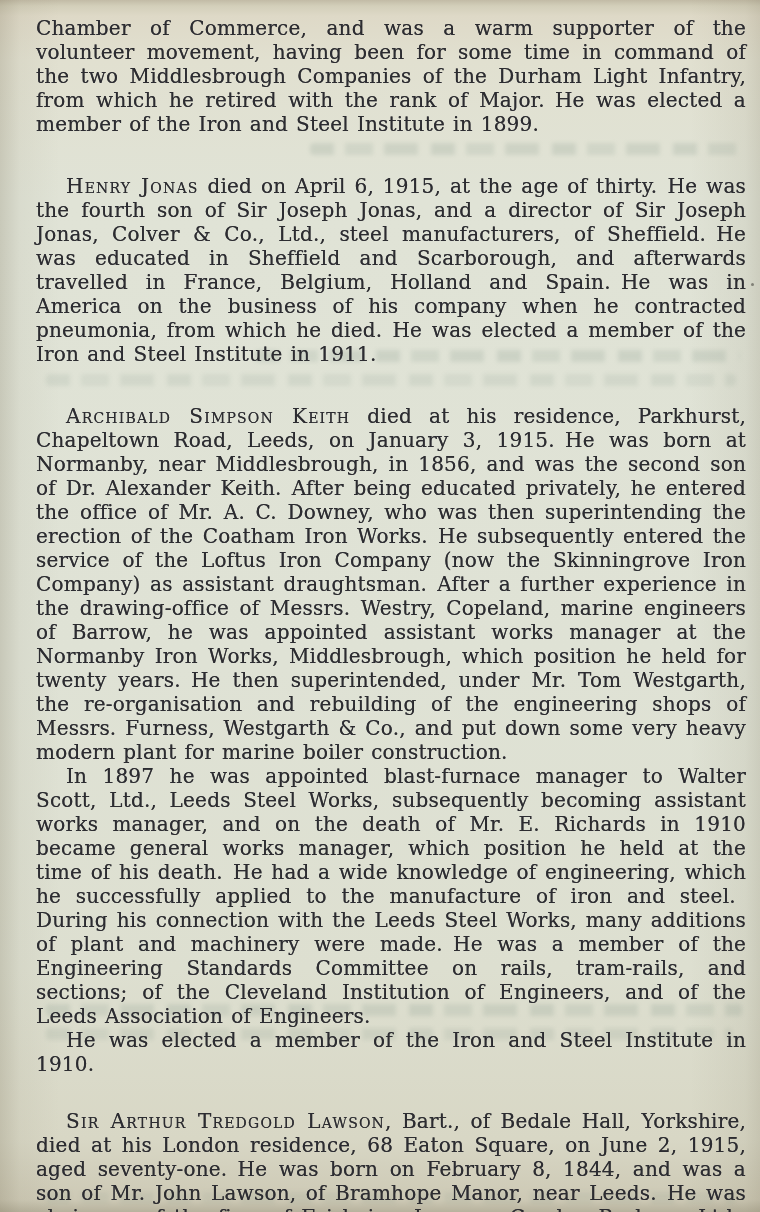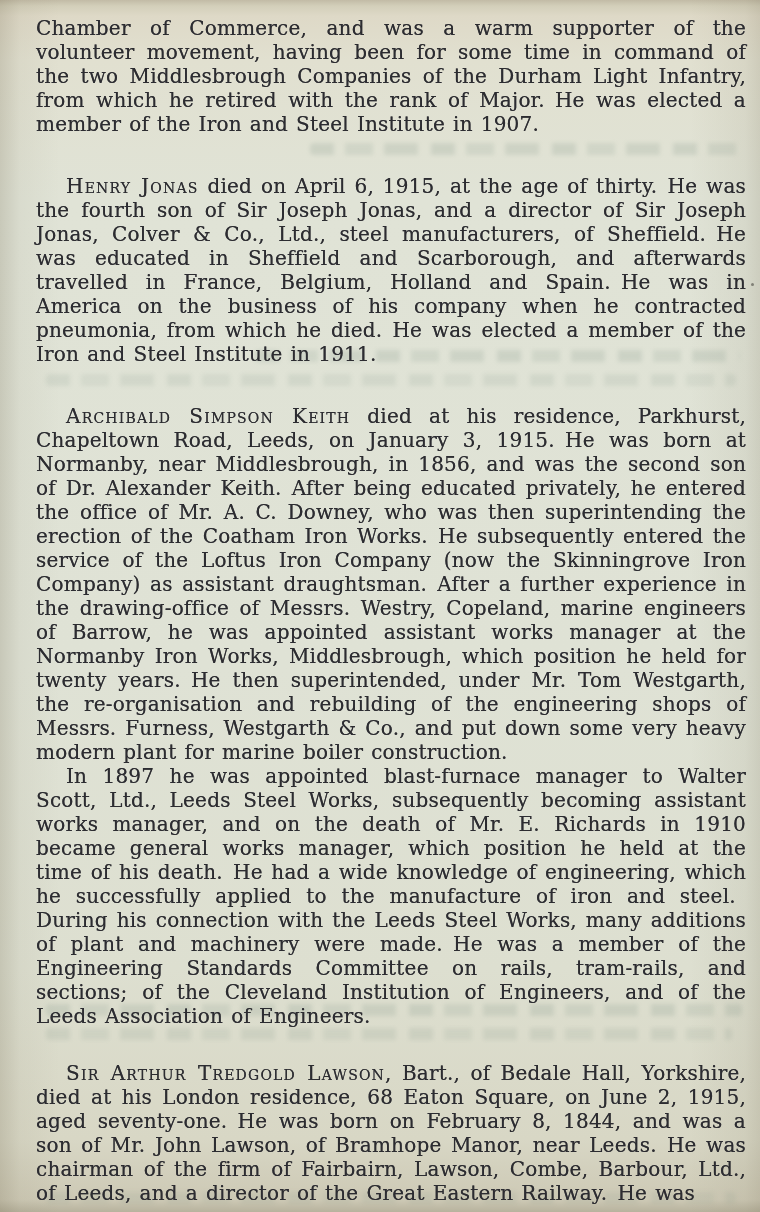--- a/index.html
+++ b/index.html
@@ -101,34 +101,37 @@
   <div class="ghost-line" style="top:1004px; left:46px; width:696px;"></div>
   <div class="ghost-line" style="top:1028px; left:46px; width:686px; opacity:0.45;"></div>
   <div class="ghost-line" style="top:1192px; left:46px; width:690px; opacity:0.35;"></div>
 
   <div class="speck" style="top:283px; left:751px;"></div>
   <div class="speck" style="top:487px; left:494px;"></div>
 
   <div class="text-block">
 
     <p class="para">
-      <span>Chamber of Commerce, and was a warm supporter of the volunteer movement, having been for some time in command of the two Middlesbrough Companies of the Durham Light Infantry, from which he retired with the rank of Major. He was elected a member of the Iron and Steel Institute in 1907.</span>
+      <span>Chamber of Commerce, and was a warm supporter of the volunteer movement, having been for some time in command of the two Middlesbrough Companies of the Durham Light Infantry, from which he retired with the rank of Major. He was elected a member of the Iron and Steel Institute in 1899.</span>
     </p>
 
     <p class="para indent gap">
       <span class="sc">Henry Jonas</span><span> died on April 6, 1915, at the age of thirty. He was the fourth son of Sir Joseph Jonas, and a director of Sir Joseph Jonas, Colver &amp; Co., Ltd., steel manufacturers, of Sheffield. He was educated in Sheffield and Scarborough, and afterwards travelled in France, Belgium, Holland and Spain. He was in America on the business of his company when he contracted pneumonia, from which he died. He was elected a member of the Iron and Steel Institute in 1911.</span>
     </p>
 
     <p class="para indent gap">
       <span class="sc">Archibald Simpson Keith</span><span> died at his residence, Parkhurst, Chapeltown Road, Leeds, on January 3, 1915. He was born at Normanby, near Middlesbrough, in 1856, and was the second son of Dr. Alexander Keith. After being educated privately, he entered the office of Mr. A. C. Downey, who was then superintending the erection of the Coatham Iron Works. He subsequently entered the service of the Loftus Iron Company (now the Skinningrove Iron Company) as assistant draughtsman. After a further experience in the drawing-office of Messrs. Westry, Copeland, marine engineers of Barrow, he was appointed assistant works manager at the Normanby Iron Works, Middlesbrough, which position he held for twenty years. He then superintended, under Mr. Tom Westgarth, the re-organisation and rebuilding of the engineering shops of Messrs. Furness, Westgarth &amp; Co., and put down some very heavy modern plant for marine boiler construction.</span>
     </p>
 
     <p class="para indent">
       <span>In 1897 he was appointed blast-furnace manager to Walter Scott, Ltd., Leeds Steel Works, subsequently becoming assistant works manager, and on the death of Mr. E. Richards in 1910 became general works manager, which position he held at the time of his death. He had a wide knowledge of engineering, which he successfully applied to the manufacture of iron and steel. During his connection with the Leeds Steel Works, many additions of plant and machinery were made. He was a member of the Engineering Standards Committee on rails, tram-rails, and sections; of the Cleveland Institution of Engineers, and of the Leeds Association of Engineers.</span>
     </p>
 
+    <p class="para indent">
+      <span>He was elected a member of the Iron and Steel Institute in 1910.</span>
+    </p>
 
     <p class="para indent gap-lg">
       <span class="sc">Sir Arthur Tredgold Lawson</span><span>, Bart., of Bedale Hall, Yorkshire, died at his London residence, 68 Eaton Square, on June 2, 1915, aged seventy-one. He was born on February 8, 1844, and was a son of Mr. John Lawson, of Bramhope Manor, near Leeds. He was chairman of the firm of Fairbairn, Lawson, Combe, Barbour, Ltd., of Leeds, and a director of the Great Eastern Railway. He was</span>
     </p>
 
   </div>
 </div>
 
 </body></html>

